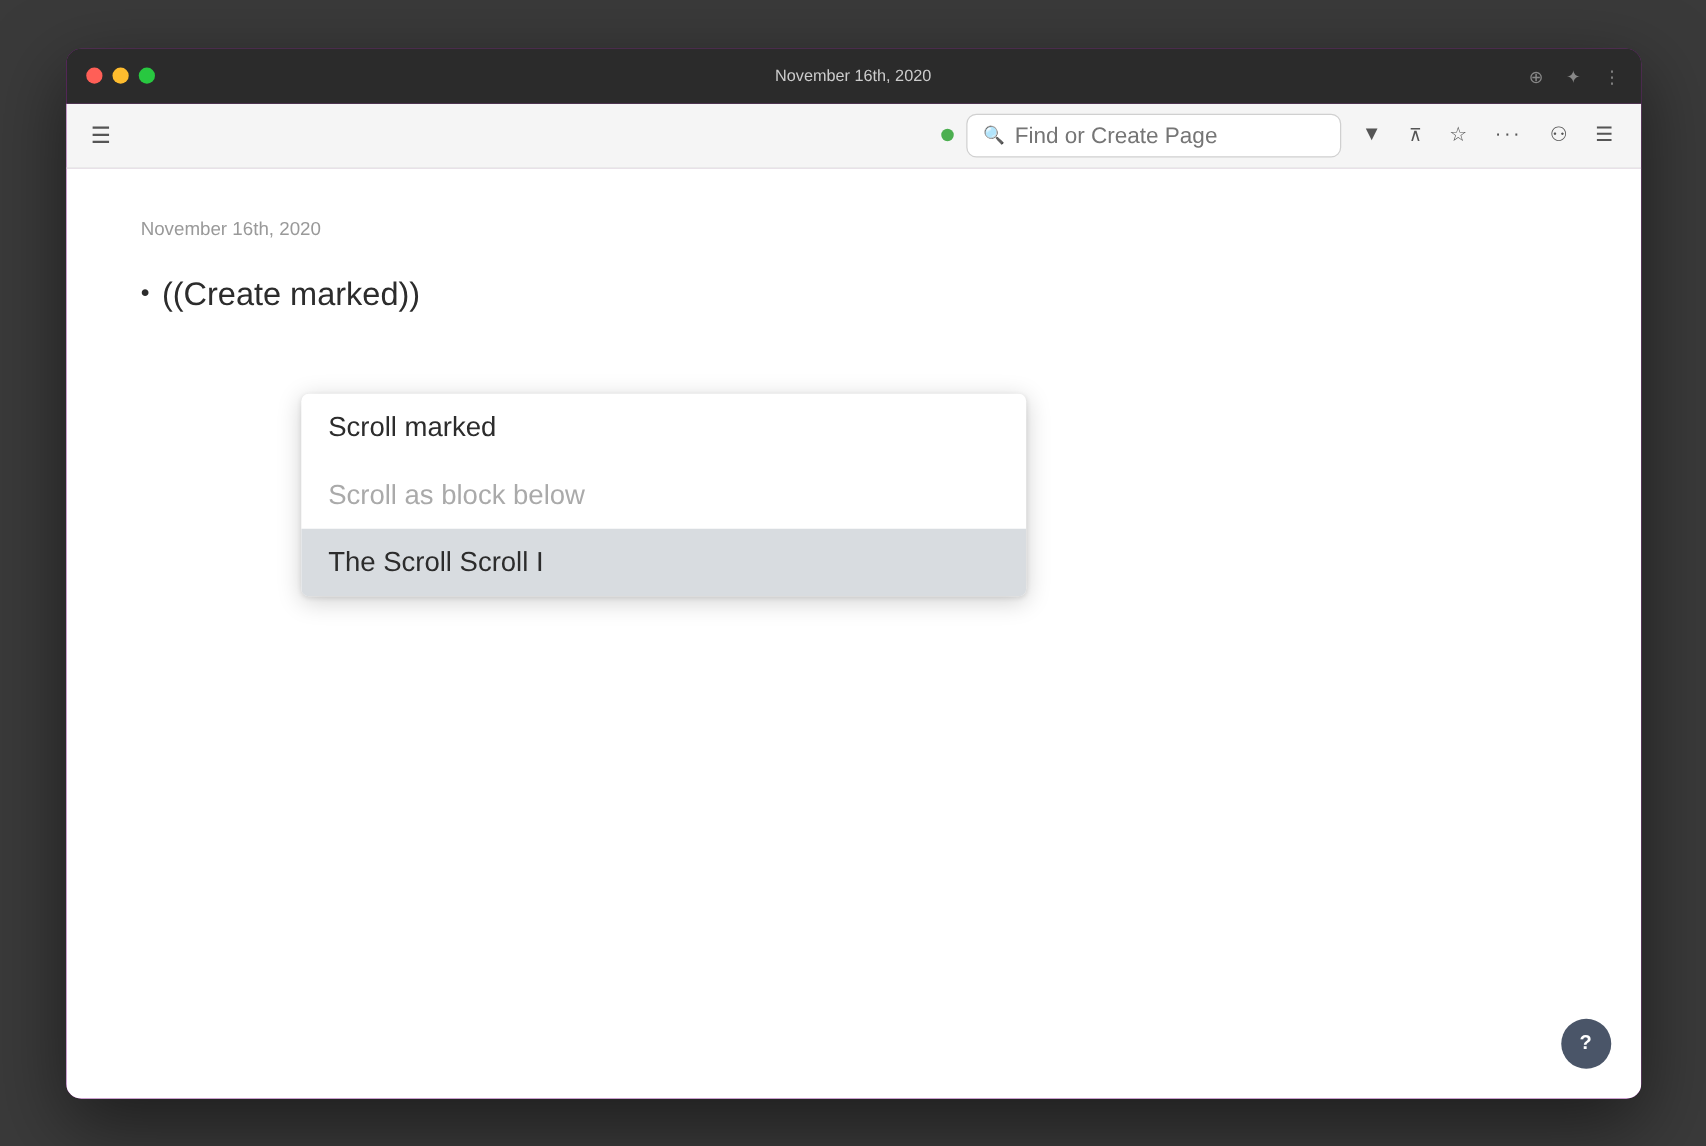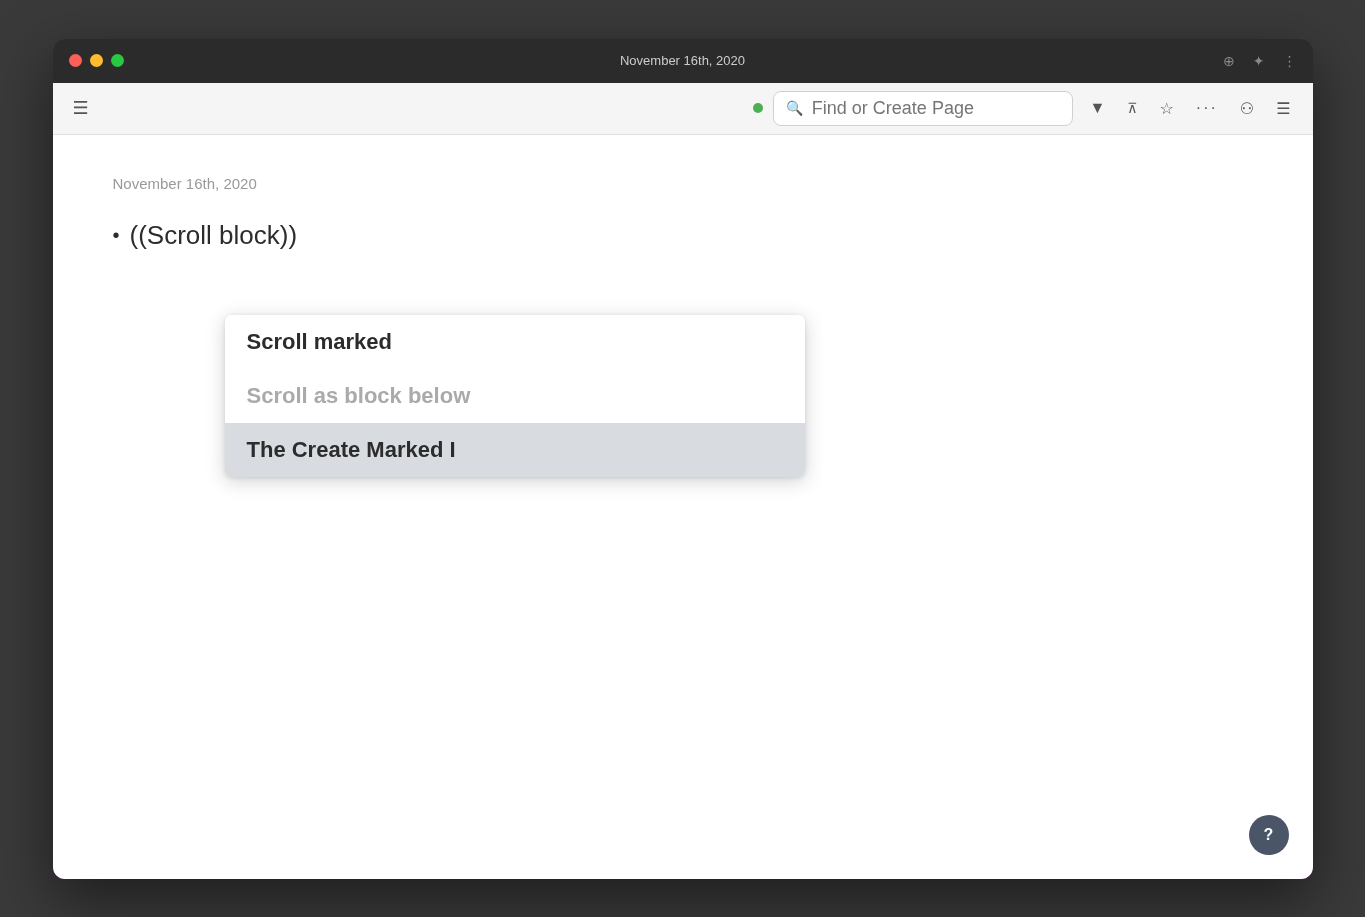--- a/index.html
+++ b/index.html
@@ -179,29 +179,28 @@
 
     .bullet-text {
       font-size: 26px;
       color: #2c2c2c;
       font-weight: 400;
     }
 
     
     .autocomplete-dropdown {
       position: absolute;
-      left: 172px;
+      left: 188px;
       top: 180px;
       width: 580px;
       background: #ffffff;
       border-radius: 6px;
       box-shadow: 0 4px 20px rgba(0,0,0,0.18), 0 1px 4px rgba(0,0,0,0.1);
       overflow: hidden;
       z-index: 100;
-      font-weight: bold;
     }
 
     .dropdown-item {
       padding: 14px 22px;
       font-size: 22px;
       cursor: pointer;
       color: #2c2c2c;
     }
 
     .dropdown-item.placeholder-item {
@@ -280,32 +279,32 @@
         <span>☰</span>
       </button>
     </div>
   </div>
 
   <div class="main-content">
     <div class="page-date">November 16th, 2020</div>
 
     <div class="bullet-line">
       <span class="bullet-dot">•</span>
-      <span class="bullet-text">((Scroll block))</span>
+      <span class="bullet-text">((Create marked))</span>
     </div>
 
     <div class="autocomplete-dropdown">
       <div class="dropdown-item">
         <span>Scroll marked</span>
       </div>
       <div class="dropdown-item placeholder-item">
         <span>Scroll as block below</span>
       </div>
       <div class="dropdown-item highlighted">
-        <span>The Create Marked I</span>
+        <span>The Scroll Scroll I</span>
       </div>
     </div>
 
     <button class="help-button">
       <span>?</span>
     </button>
   </div>
 
 </div>
 

